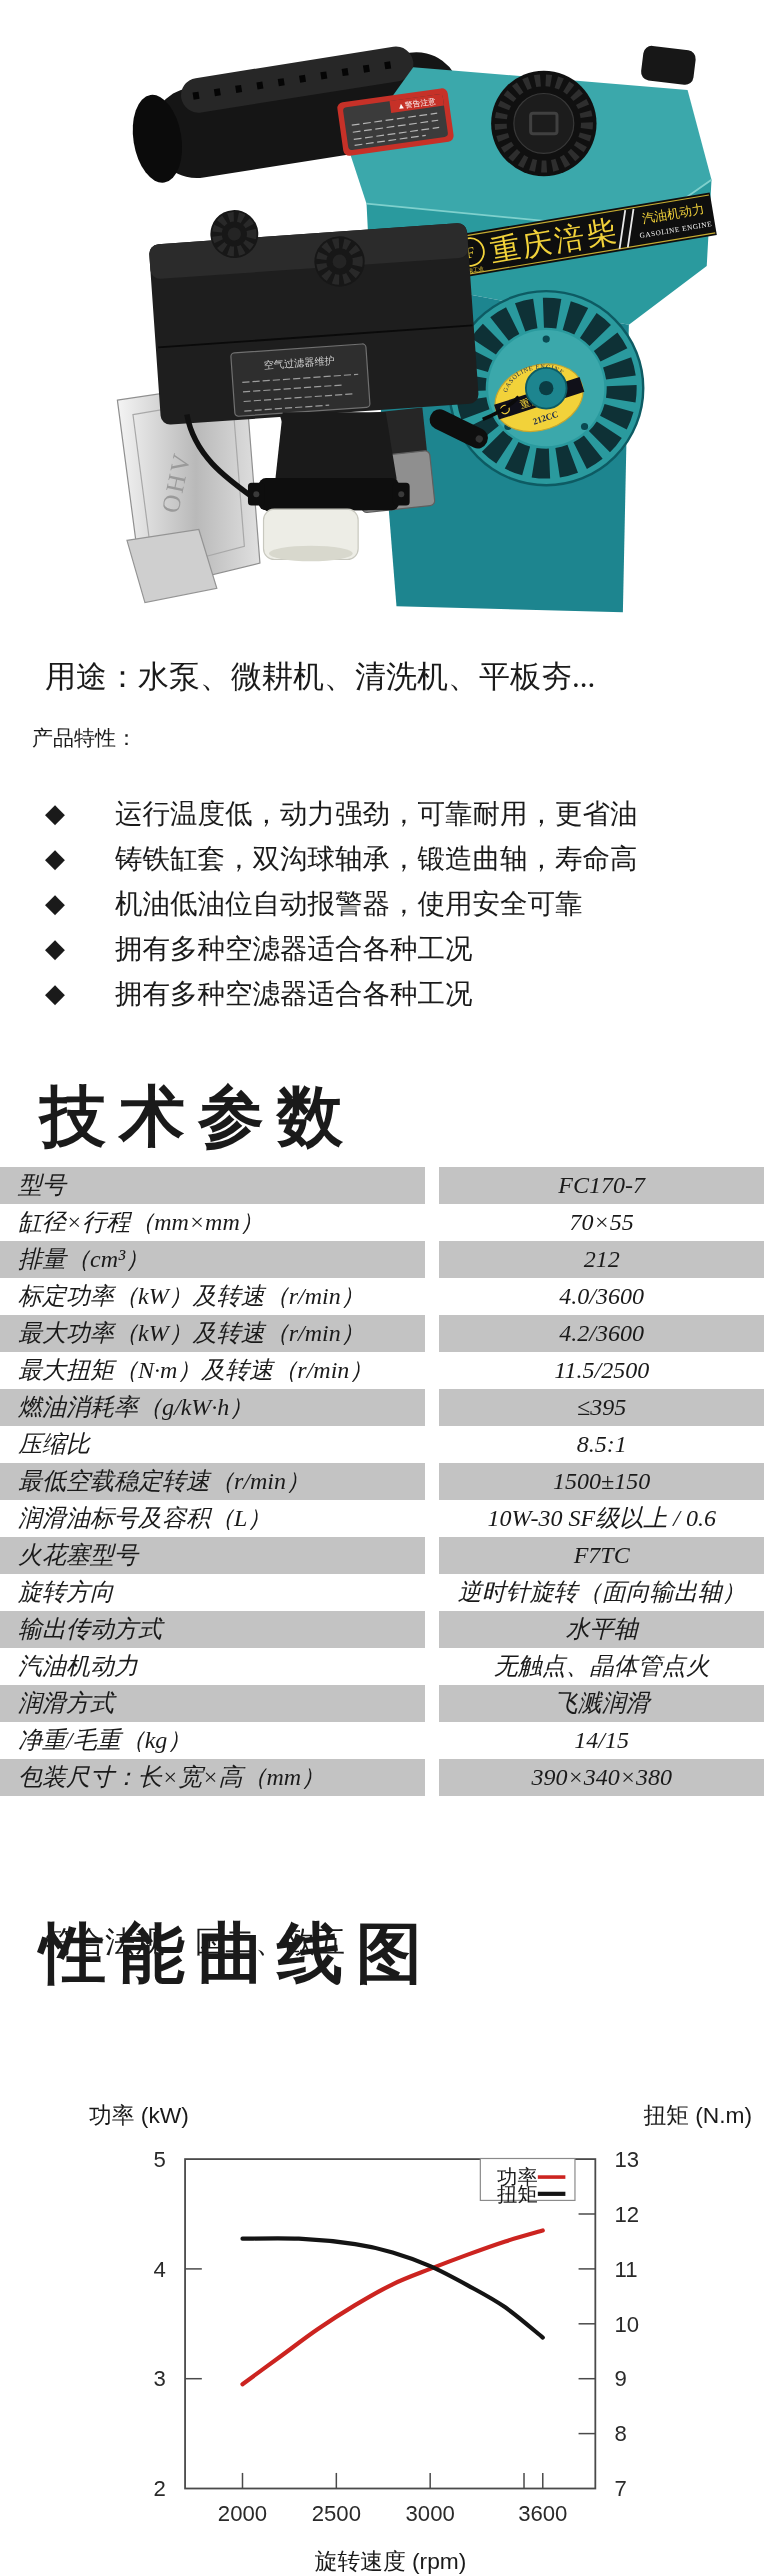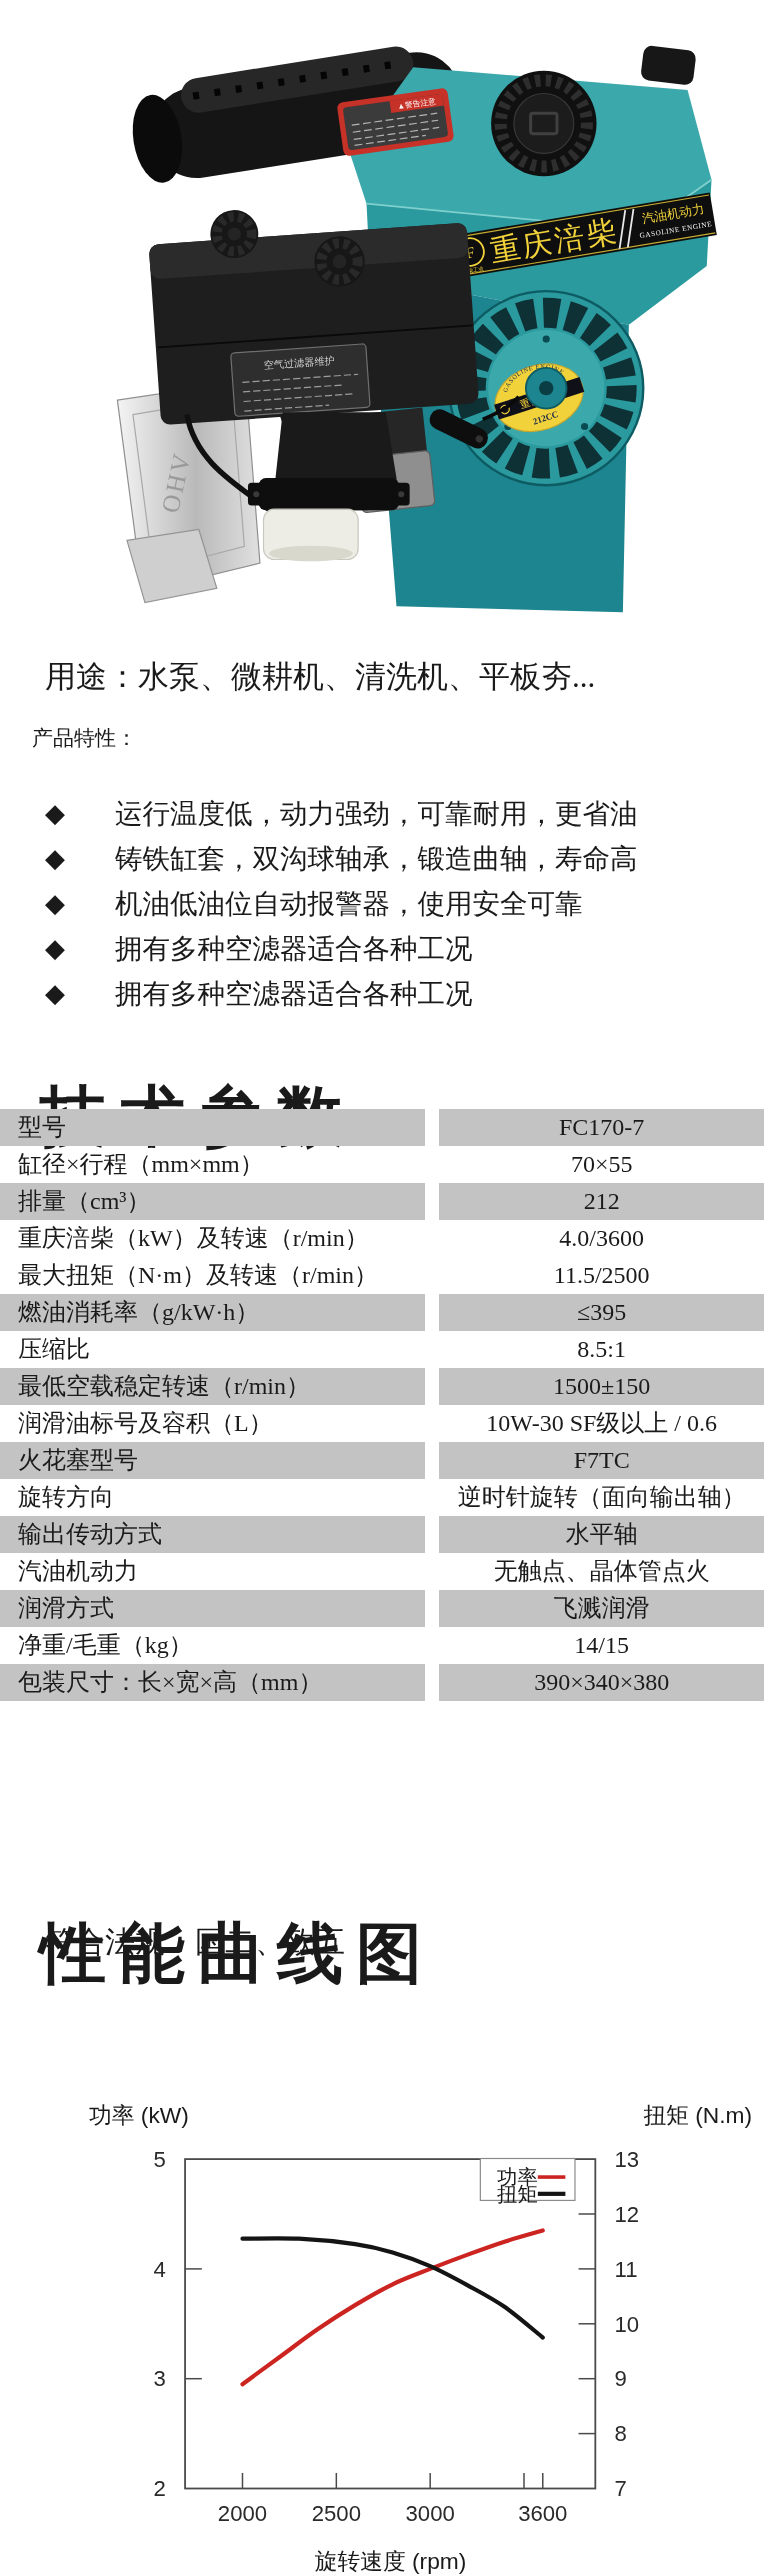--- a/index.html
+++ b/index.html
@@ -7,21 +7,21 @@
         font-family:"Liberation Serif","DejaVu Serif",serif;color:#1a1a1a;}
   .abs{position:absolute;}
   .usage{left:45px;top:656px;font-size:31px;white-space:nowrap;text-align:center;}
   .features-title{left:32px;top:724px;font-size:21px;}
   .features{left:45px;top:791px;}
   .feature{height:45px;display:flex;align-items:center;font-size:27.5px;white-space:nowrap;}
   .feature .diamond{font-size:26px;margin-right:50px;line-height:1;}
   .big-title{left:40px;font-size:66px;font-weight:600;letter-spacing:13px;white-space:nowrap;}
   .specs-title{top:1072px;}
   .perf-title{top:1909px;}
-  .spec-table{left:0;top:1109px;width:764px;}
+  .spec-table{left:0;top:1167px;width:764px;font-style:italic;}
   .spec-row{display:flex;height:37px;}
   .spec-label{width:425px;box-sizing:border-box;padding-left:18px;font-size:24px;line-height:37px;white-space:nowrap;}
   .spec-gap{width:14.4px;background:#fff;}
   .spec-value{flex:1;text-align:center;font-size:24px;line-height:37px;white-space:nowrap;}
   .row-gray .spec-label,.row-gray .spec-value{background:var(--table_gray,#C3C3C3);}
   .compliance{left:45px;top:1886px;font-size:30px;margin-top:36px;}
   .chart{left:0;top:2071px;}
   .chart .frame{fill:none;stroke:#4a4a4a;stroke-width:3;}
   .chart .tick{stroke:#4a4a4a;stroke-width:2.5;}
   .ticklab{font-family:"Liberation Sans",sans-serif;font-size:37px;fill:#2a2a2a;}
@@ -213,23 +213,28 @@
         <div class="spec-label">缸径×行程（mm×mm）</div>
         <div class="spec-gap"></div>
         <div class="spec-value">70×55</div>
       </div>
       <div class="spec-row row-gray">
         <div class="spec-label">排量（cm³）</div>
         <div class="spec-gap"></div>
         <div class="spec-value">212</div>
       </div>
       <div class="spec-row">
-        <div class="spec-label">重庆涪柴（kW）及转速（r/min）</div>
+        <div class="spec-label">标定功率（kW）及转速（r/min）</div>
         <div class="spec-gap"></div>
         <div class="spec-value">4.0/3600</div>
+      </div>
+      <div class="spec-row row-gray">
+        <div class="spec-label">最大功率（kW）及转速（r/min）</div>
+        <div class="spec-gap"></div>
+        <div class="spec-value">4.2/3600</div>
       </div>
       <div class="spec-row">
         <div class="spec-label">最大扭矩（N·m）及转速（r/min）</div>
         <div class="spec-gap"></div>
         <div class="spec-value">11.5/2500</div>
       </div>
       <div class="spec-row row-gray">
         <div class="spec-label">燃油消耗率（g/kW·h）</div>
         <div class="spec-gap"></div>
         <div class="spec-value">≤395</div>

